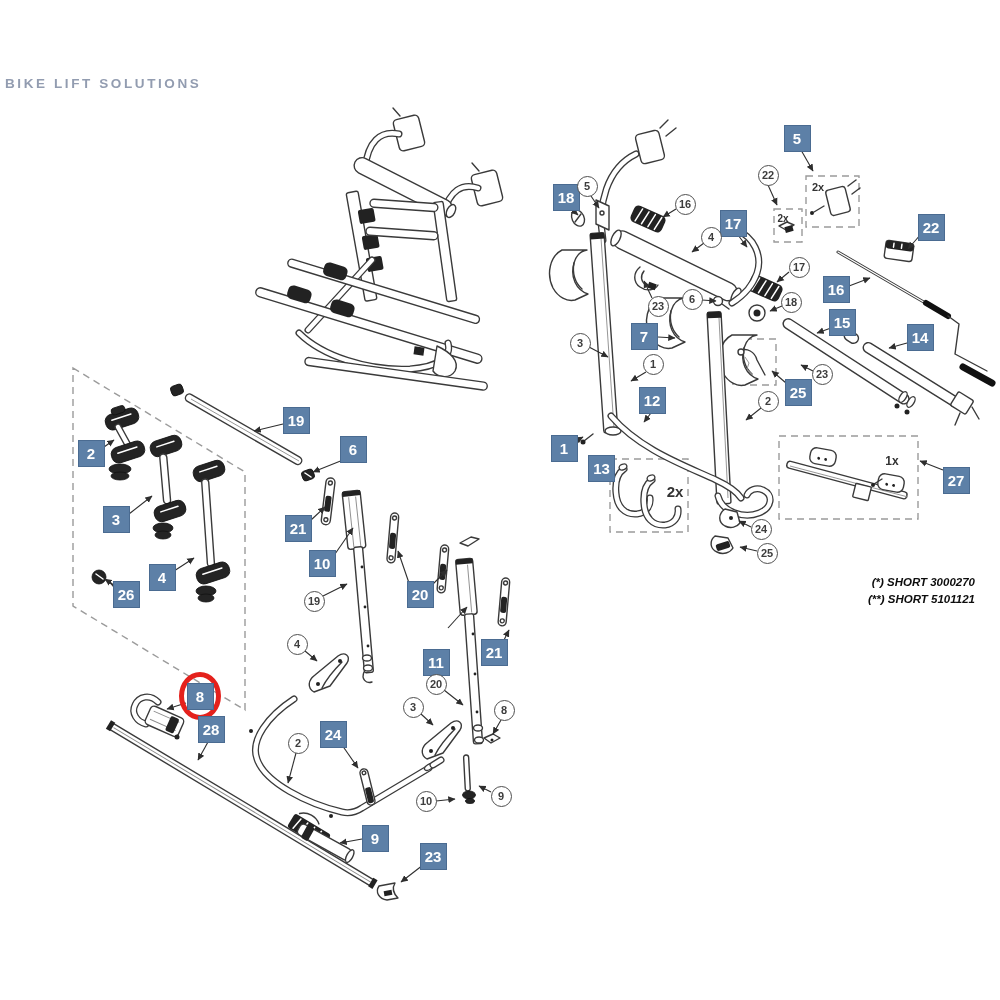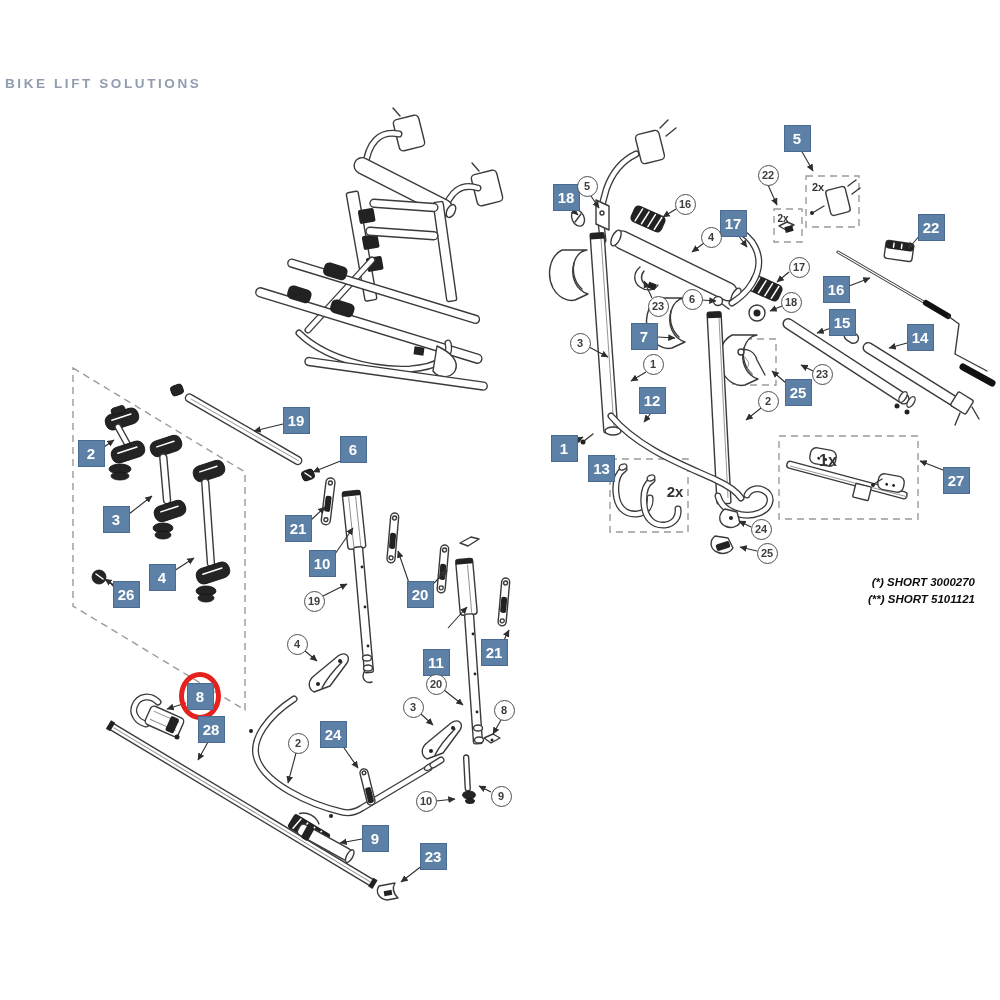--- a/index.html
+++ b/index.html
@@ -478,21 +478,21 @@
       <div class="pcircle" style="left: 286.5px; top: 633.5px;">4</div>
       <div class="pcircle" style="left: 425.5px; top: 673.5px;">20</div>
       <div class="pcircle" style="left: 402.5px; top: 696.5px;">3</div>
       <div class="pcircle" style="left: 493.5px; top: 699.5px;">8</div>
       <div class="pcircle" style="left: 287.5px; top: 732.5px;">2</div>
       <div class="pcircle" style="left: 490.5px; top: 785.5px;">9</div>
       <div class="pcircle" style="left: 415.5px; top: 790.5px;">10</div>
       <span class="qty" style="left: 818px; top: 187px; font-size: 11px;">2x</span>
       <span class="qty" style="left: 783px; top: 218px; font-size: 10px;">2x</span>
       <span class="qty" style="left: 675px; top: 491px; font-size: 15px;">2x</span>
-      <span class="qty" style="left: 828px; top: 461px; font-size: 16px;">1x</span>
+      <span class="qty" style="left: 892px; top: 461px; font-size: 12px;">1x</span>
     </div>
 
   
   <div class="shorts">
     <div>(*)  SHORT 3000270</div>
     <div>(**) SHORT 5101121</div>
   </div>
 
 </div>
 

